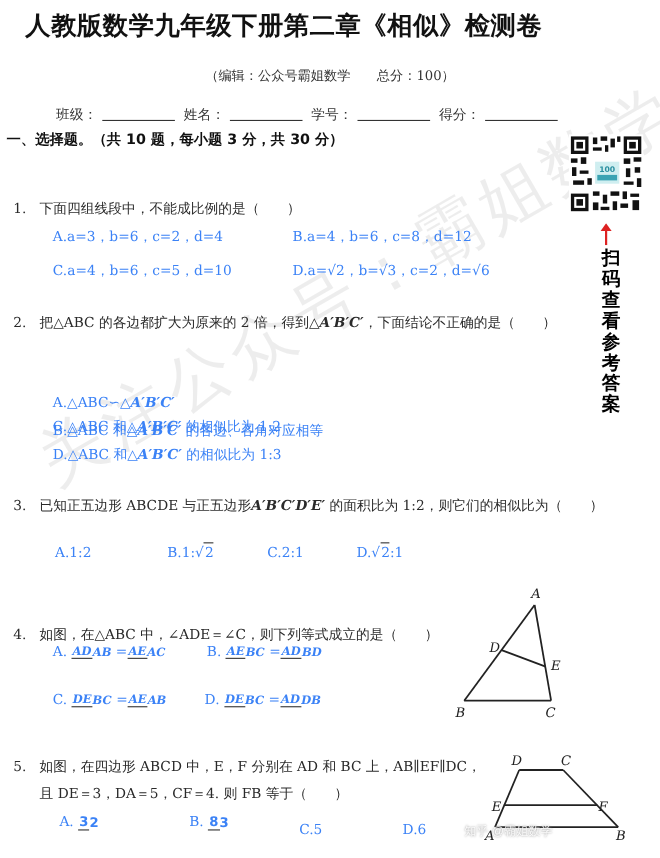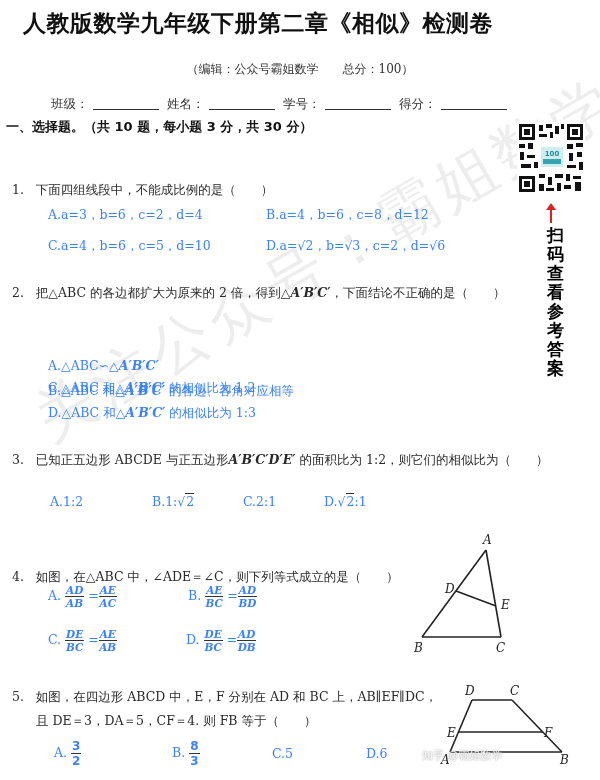--- a/index.html
+++ b/index.html
@@ -8,21 +8,21 @@
   .abs { position:absolute; white-space:nowrap; }
   .title { left:0; width:516px; top:8px; text-align:center; font-family:"DejaVu Sans", sans-serif;
            font-size:23px; font-weight:bold; color:#111; letter-spacing:0.5px; }
   .sub { left:0; width:600px; top:61px; text-align:center; font-size:12px; color:#333; }
   .info { top:96px; font-size:12.5px; color:#333; }
   .blank { display:inline-block; width:66px; border-bottom:1px solid #333; height:12px; vertical-align:-2px; margin-left:4px; }
   .section { left:6px; top:118px; font-family:"DejaVu Sans", sans-serif; font-size:13px; font-weight:bold; color:#111; }
   .q { font-size:12.5px; color:#2a2a2a; }
   .opt { font-size:12.5px; color:#3b82f6; }
   .bi { font-style:italic; font-weight:bold; }
-  .frac { display:inline-flex; flex-direction:column; align-items:center; vertical-align:middle; font-style:italic; font-weight:bold; font-size:10.5px; line-height:12px; }
+  .frac { display:inline-flex; align-items:center; vertical-align:middle; font-style:italic; font-weight:bold; font-size:10.5px; line-height:12px; }
   .frac .num { border-bottom:1px solid #333; padding:0 1px; }
   .frac.plain { font-style:normal; font-family:"DejaVu Sans", sans-serif; font-weight:bold; font-size:12px; line-height:14px; }
   .sqrt { text-decoration:none; }
   .sqrt .rad { border-top:1px solid #333; padding-left:1px; }
   .qr { left:517px; top:122px; width:68px; height:72px; }
   .arrow { left:544px; top:203px; width:14px; height:20px; }
   .scan { left:547px; top:226px; font-family:"DejaVu Sans", sans-serif; font-size:17px; line-height:19px; color:#000000; font-weight:bold; white-space:normal; width:20px; }
   .wm { left:20px; top:390px; font-size:60px; color:rgba(0,0,0,0.07); transform:rotate(-30deg); transform-origin:left top; font-family:"DejaVu Serif", serif; letter-spacing:6px; }
   .wm2 { left:422px; top:748px; font-family:Liberation Sans, sans-serif; font-size:11px; color:rgba(255,255,255,0.9); text-shadow:0 0 2px #888; }
 </style>

